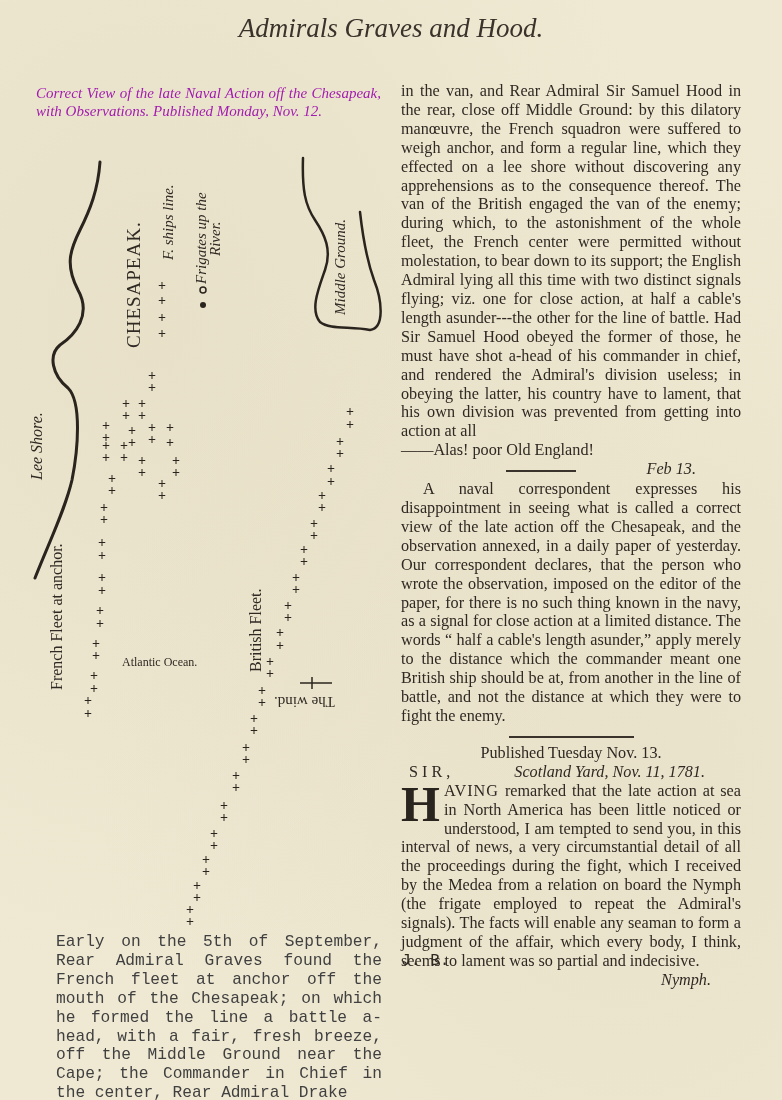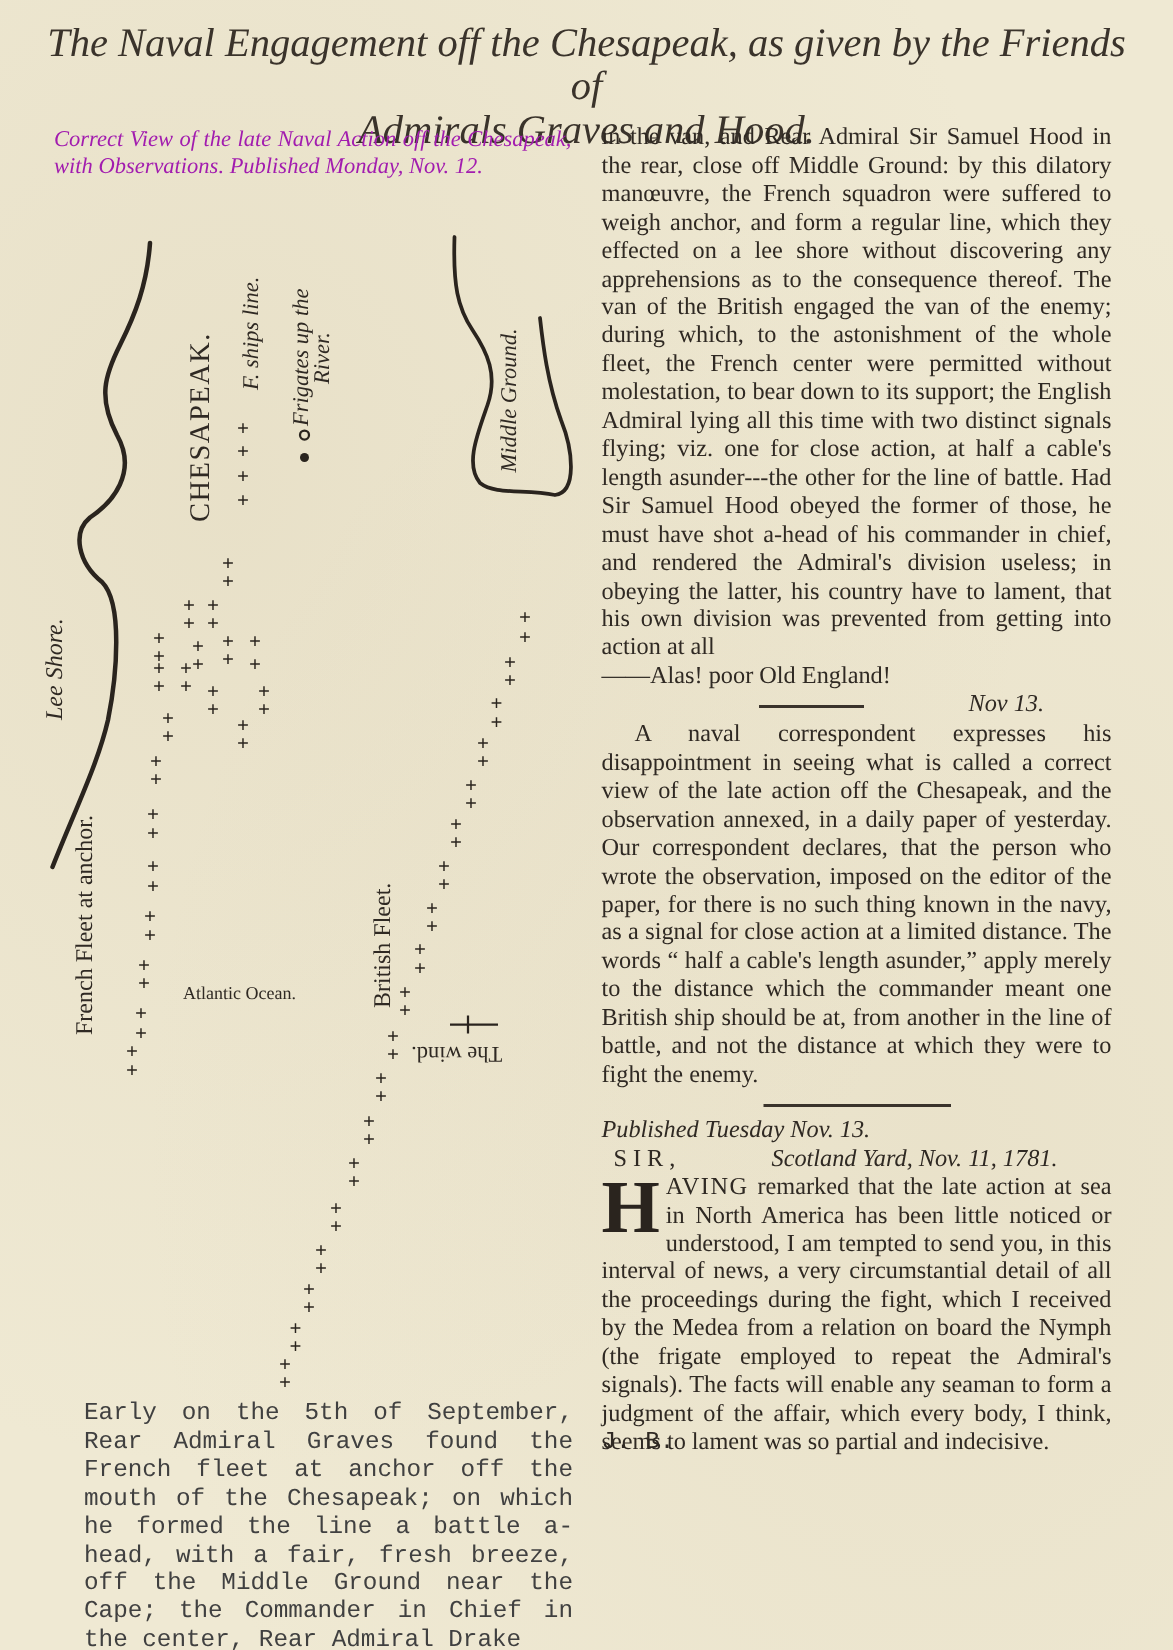--- a/index.html
+++ b/index.html
@@ -36,21 +36,21 @@
     text-align: right; font-style: italic; padding-right: 45px;
   }
   .rule {
     display: block; margin: 0 auto; height: 2px; background: #3a332b;
   }
   .nov13-row { position: relative; height: 20px; }
   .nov13-row .rule { position: absolute; left: 105px; top: 10px; width: 70px; }
   .nov13-row .dateline { position: absolute; right: 0; top: 0; padding-right: 45px; }
   .indent { text-indent: 22px; }
   .sep2 { width: 125px; margin: 10px auto 6px auto; height: 2px; background: #3a332b; }
-  .pub { text-align: left; font-style: italic; }
+  .pub { text-align: center; }
   .sir-row { display: flex; justify-content: space-between; padding-left: 8px; padding-right: 36px; align-items: flex-end; }
   .sir { letter-spacing: 4px; }
   .sir-date { font-style: italic; }
   .dropcap {
     float: left; font-size: 50px; line-height: 40px; margin: 2px 4px 0 0;
     font-weight: bold; color: #2a241e;
   }
   .sig1 { text-align: left; padding-right: 40px; margin-top: -19px; font-family: Liberation Mono, monospace; }
   .sig2 { text-align: right; padding-right: 30px; font-style: italic; }
   .col-left-bottom {
@@ -62,21 +62,20 @@
   .map { position: absolute; left: 20px; top: 150px; width: 370px; height: 780px; }
   .map svg { position: absolute; left: 0; top: 0; }
   .lbl { position: absolute; font-family: "Liberation Serif", serif; color: #2f2923; white-space: nowrap; }
   .rot { transform-origin: left top; transform: rotate(-90deg); }
   .rot180 { transform: rotate(180deg); }
 </style>
 </head>
 <body>
 
 <div class="title">
-  <div>The Naval Engagement off the Chesapeak, as given by the Friends of</div>
   <div>Admirals Graves and Hood.</div>
 </div>
 
 <div class="subhead">Correct View of the late Naval Action off the Chesapeak, with Observations. Published Monday, Nov. 12.</div>
 
 <div class="map">
   <svg width="370" height="780" viewBox="0 0 370 780">
 
     <path d="M80 12 C 78 40, 70 60, 60 80 C 50 100, 45 115, 58 140 C 72 165, 55 185, 40 195 C 28 205, 32 225, 48 238 C 62 252, 58 300, 52 330 C 45 360, 30 390, 15 428" fill="none" stroke="#2a241e" stroke-width="3" stroke-linecap="round"></path>
 
@@ -195,24 +194,25 @@
 
 <div class="col-left-bottom">
   <p style="text-indent:0;">Early on the 5th of September, Rear Admiral Graves found the French fleet at anchor off the mouth of the Chesapeak; on which he formed the line a battle a-head, with a fair, fresh breeze, off the Middle Ground near the Cape; the Commander in Chief in the center, Rear Admiral Drake</p>
 </div>
 
 <div class="col-right">
   <p>in the van, and Rear Admiral Sir Samuel Hood in the rear, close off Middle Ground: by this dilatory manœuvre, the French squadron were suffered to weigh anchor, and form a regular line, which they effected on a lee shore without discovering any apprehensions as to the consequence thereof. The van of the British engaged the van of the enemy; during which, to the astonishment of the whole fleet, the French center were permitted without molestation, to bear down to its support; the English Admiral lying all this time with two distinct signals flying; viz. one for close action, at half a cable's length asunder---the other for the line of battle. Had Sir Samuel Hood obeyed the former of those, he must have shot a-head of his commander in chief, and rendered the Admiral's division useless; in obeying the latter, his country have to lament, that his own division was prevented from getting into action at all</p>
   <p style="padding-left:0;">——Alas! poor Old England!</p>
   <div class="nov13-row">
     <span class="rule"></span>
-    <span class="dateline">Nov 13.</span>
+    <span class="dateline">Feb 13.</span>
   </div>
   <p class="indent">A naval correspondent expresses his disappointment in seeing what is called a correct view of the late action off the Chesapeak, and the observation annexed, in a daily paper of yesterday. Our correspondent declares, that the person who wrote the observation, imposed on the editor of the paper, for there is no such thing known in the navy, as a signal for close action at a limited distance. The words “ half a cable's length asunder,” apply merely to the distance which the commander meant one British ship should be at, from another in the line of battle, and not the distance at which they were to fight the enemy.</p>
   <div class="sep2"></div>
   <div class="pub">Published Tuesday Nov. 13.</div>
   <div class="sir-row">
     <span class="sir">SIR,</span>
     <span class="sir-date">Scotland Yard, Nov. 11, 1781.</span>
   </div>
   <p><span class="dropcap">H</span><span style="letter-spacing:1px;">AVING</span><span> remarked that the late action at sea in North America has been little noticed or understood, I am tempted to send you, in this interval of news, a very circumstantial detail of all the proceedings during the fight, which I received by the Medea from a relation on board the Nymph (the frigate employed to repeat the Admiral's signals). The facts will enable any seaman to form a judgment of the affair, which every body, I think, seems to lament was so partial and indecisive.</span></p>
   <div class="sig1">J. B.</div>
+  <div class="sig2">Nymph.</div>
 </div>
 
 </body></html>

